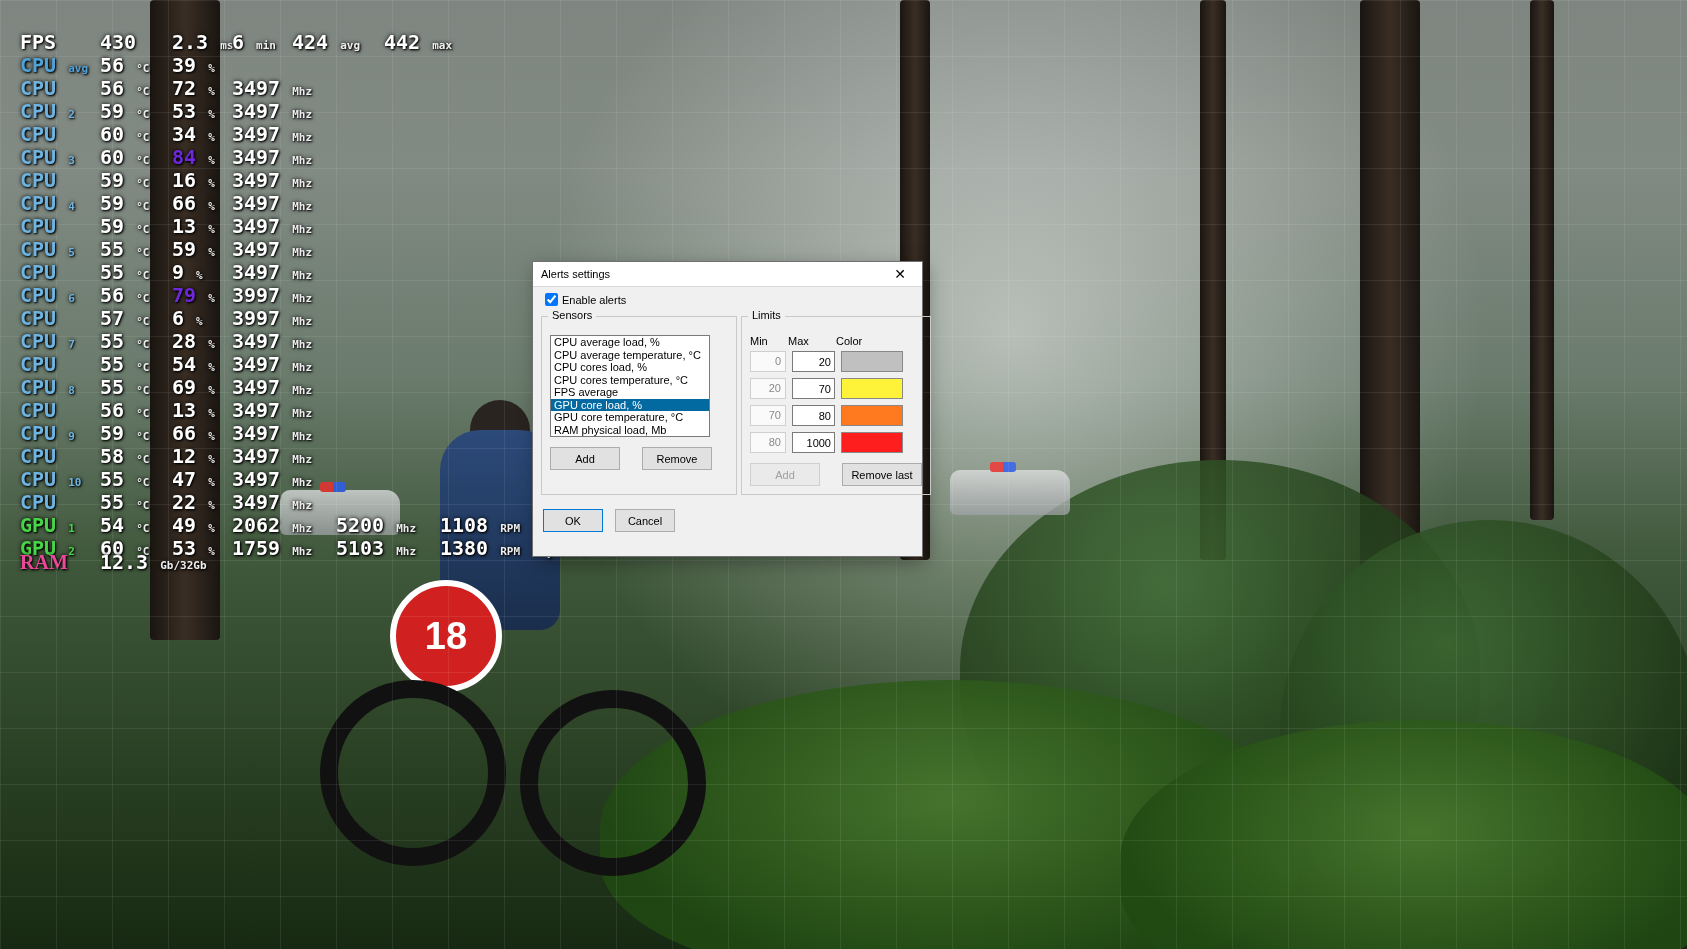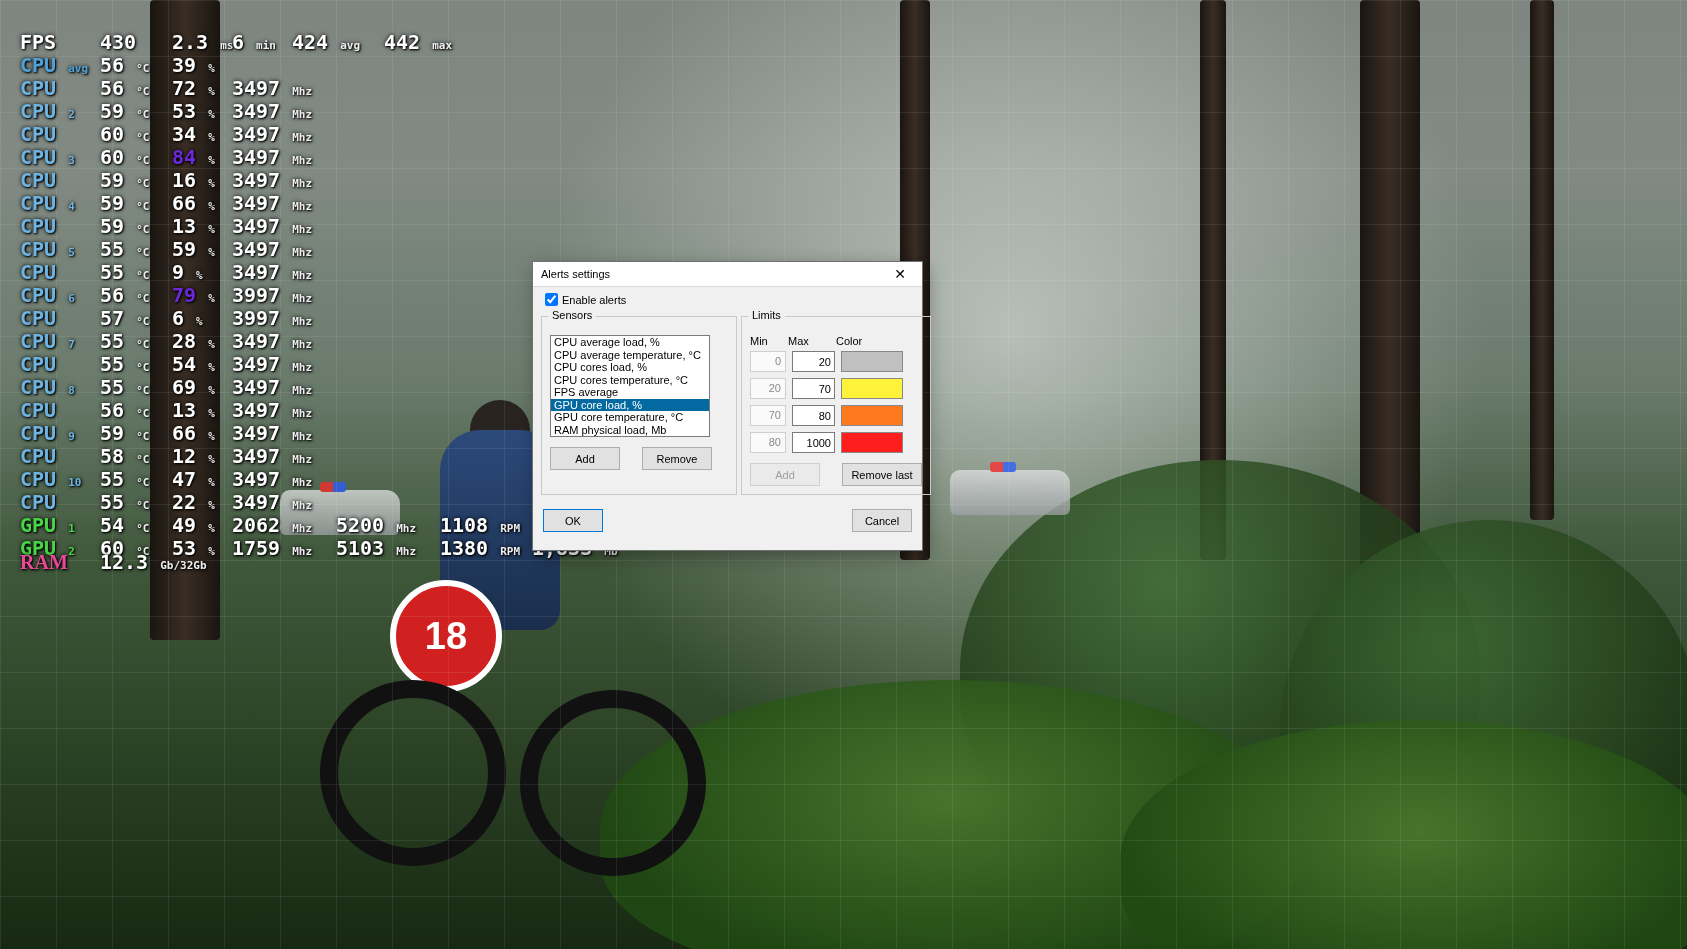--- a/index.html
+++ b/index.html
@@ -204,22 +204,22 @@
     border:1px solid #7a7a7a;
     text-align:right;
     font-size:11px;
     padding-right:3px;
   }
   .limitrow .sw {
     width:60px; height:19px;
     border:1px solid #888;
   }
   .footer {
-    display:flex; justify-content:space-between; 
-    padding: 6px 10px 18px;
+    display:flex; justify-content:flex-start; gap:12px;
+    padding: 6px 10px 24px;
   }
   .sensors-col{ flex:0 0 auto; }
   .limits-col{ flex:1 1 auto; }
 </style>
 </head>
 <body>
 
 <div class="trunk" style="left:150px;width:70px;height:640px;"></div>
 <div class="trunk" style="left:900px;width:30px;height:560px;"></div>
 <div class="trunk" style="left:1200px;width:26px;height:560px;"></div>

